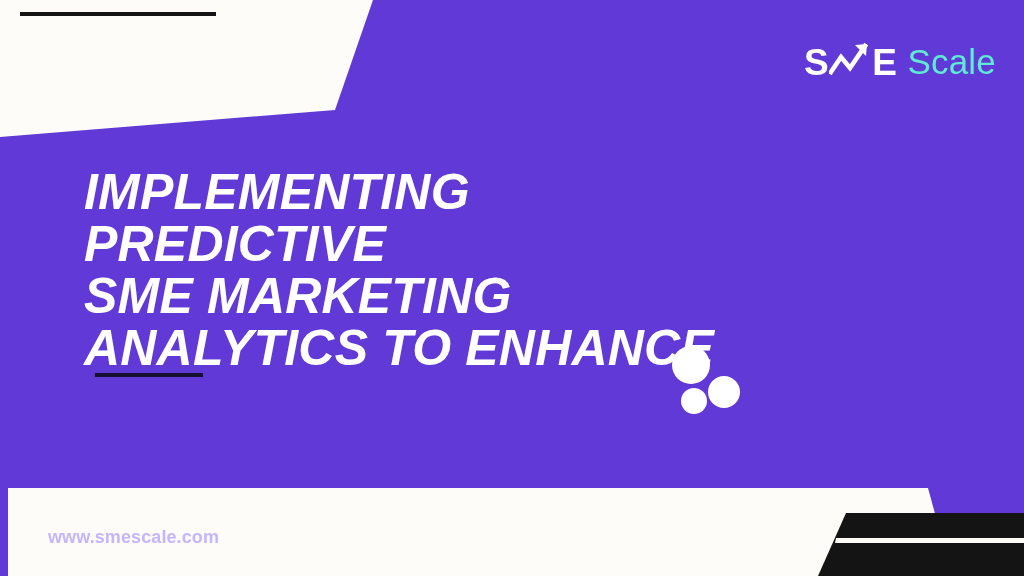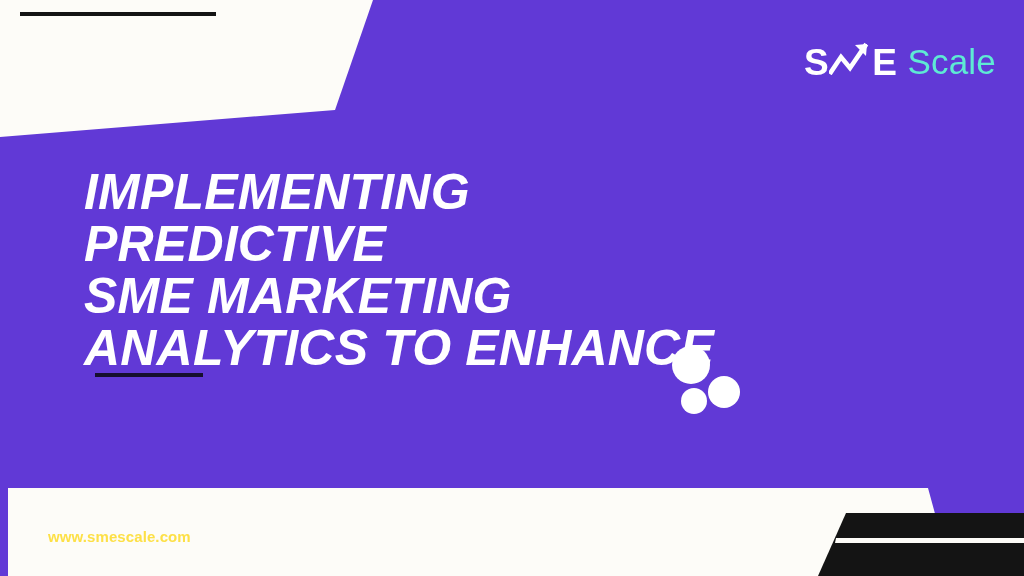--- a/index.html
+++ b/index.html
@@ -86,23 +86,23 @@
     text-transform: uppercase;
     font-stretch: condensed;
     font-style: italic;
   }
 
   
   #website {
     position: absolute;
     left: 48px;
     top: 524px;
-    font-size: 15px;
+    font-size: 18px;
     font-weight: bold;
-    color: #fde047;
+    color: #c4b5fd;
     letter-spacing: 0.1px;
     line-height: 26px;
   }
 </style>
 </head>
 <body>
 
 <div id="slide">
 
   <svg id="bg-shapes" viewBox="0 0 1024 576">

